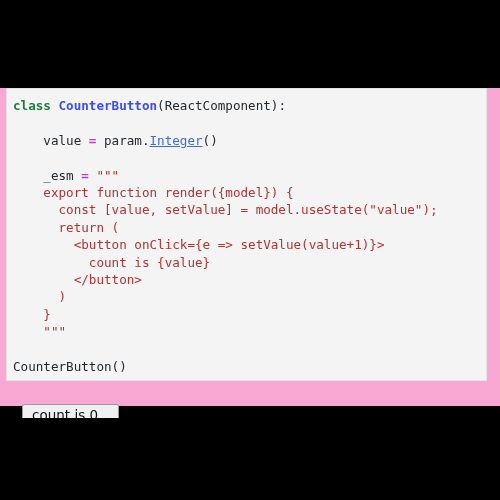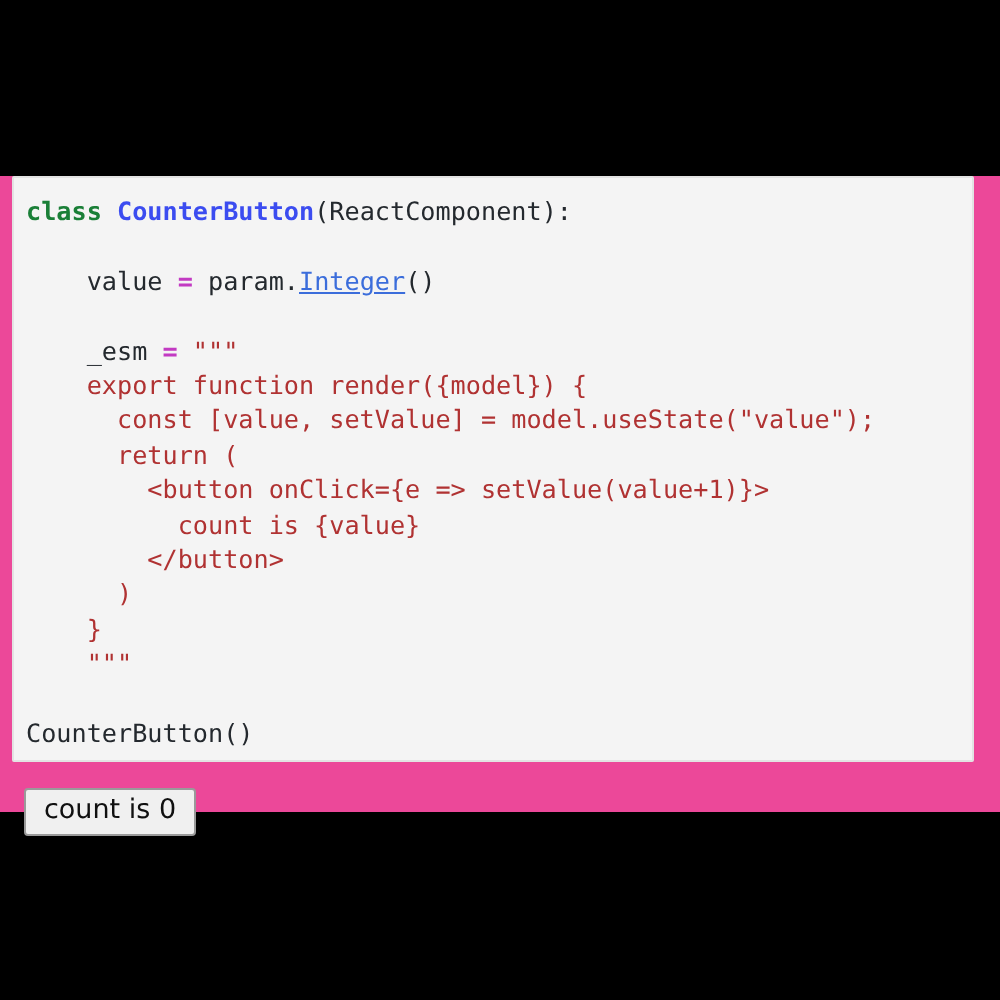--- a/index.html
+++ b/index.html
@@ -22,21 +22,21 @@
     background: #000000;
   }
 
   
   #stage {
     position: absolute;
     left: 0;
     top: 88px;
     width: 500px;
     height: 318px;
-    background: #ec4899;
+    background: #f9a8d4;
   }
 
   
   #code-cell {
     position: absolute;
     left: 6px;
     top: 0px;
     width: 481px;
     height: 293px;
     box-sizing: border-box;
@@ -73,22 +73,22 @@
     left: 0;
     top: 296px;
     width: 500px;
     height: 34px;
   }
 
   #count-button {
     position: absolute;
     left: 6px;
     top: 4px;
-    margin: 6px;
-    padding: 3px 9px 4px 9px;
+    margin: 16px;
+    padding: 3px 20px 4px 9px;
     background: #f0f0f0;
     border: 1px solid #9a9a9a;
     border-radius: 2px;
     color: #101010;
     font-family: "DejaVu Sans", sans-serif;
     font-size: 13.5px;
     line-height: 15px;
     cursor: pointer;
   }
 

